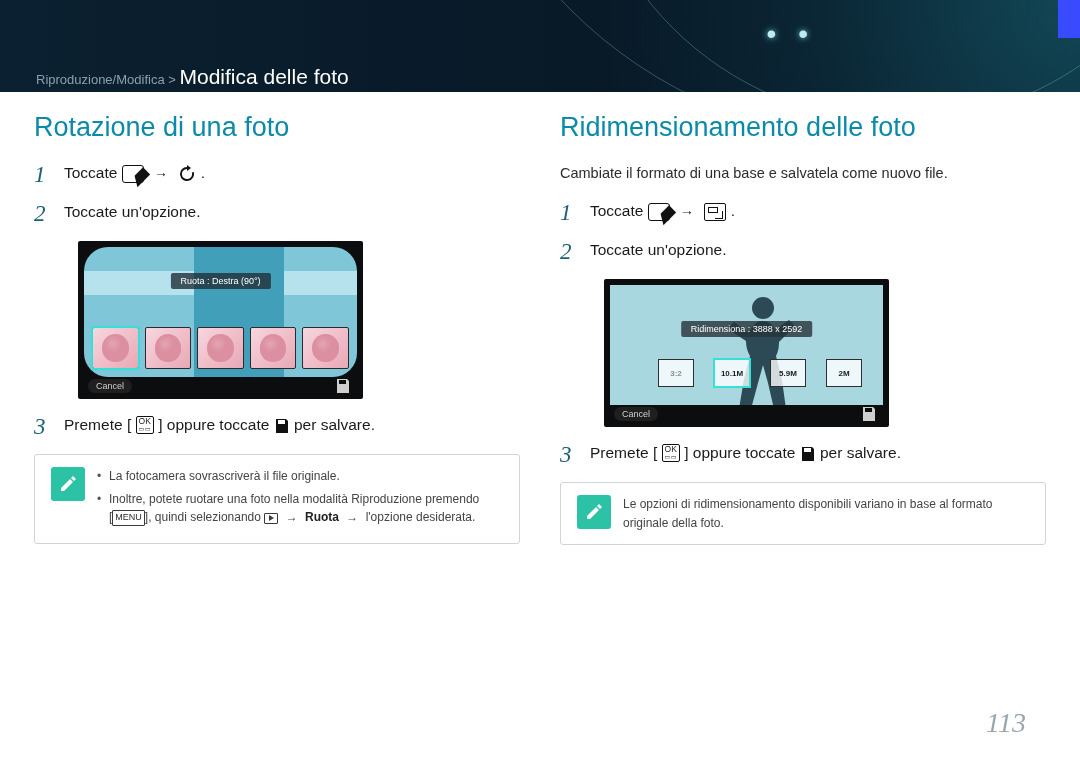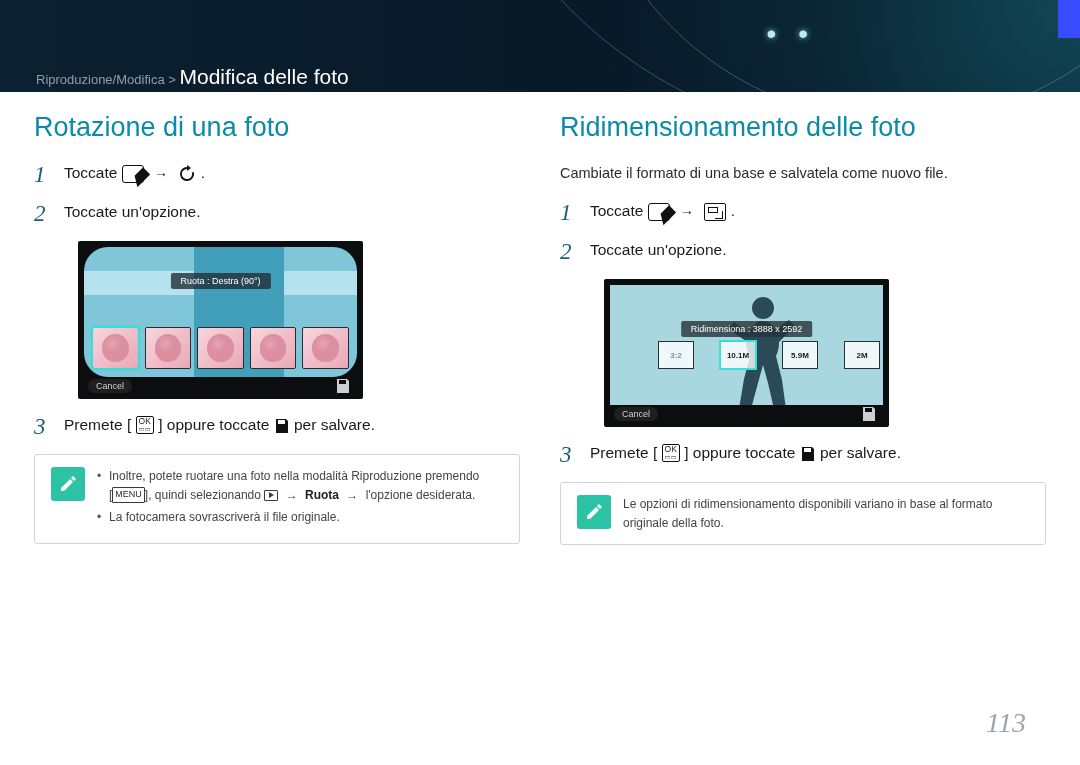--- a/index.html
+++ b/index.html
@@ -69,21 +69,21 @@
   .thumb::after{content:"";position:absolute;left:20%;top:15%;width:60%;height:70%;border-radius:50% 50% 48% 48%;background:radial-gradient(circle at 40% 35%, #fff3, transparent 35%), #dc8fa0;}
   .bar { display:flex; justify-content:space-between; align-items:flex-end; padding:2px 4px 0 4px; }
   .pill { background:#1f1f1f; color:#cfcfcf; font-size:9px; padding:2px 8px; border-radius:9px; }
   .save-slot { width:18px; height:14px; color:#cfcfcf; }
 
   
   .shot-inner2 { background:#a9d7df; position:relative; height:120px; overflow:hidden; }
   .silhouette { position:absolute; left:42%; top:6px; width:80px; height:118px; }
   .silhouette svg{display:block;}
   .label-chip2 { position:absolute; top:36px; left:50%; transform:translateX(-50%); background:#263238cc; color:#fff; font-size:9px; padding:3px 10px; border-radius:2px; }
-  .sizebar { position:absolute; left:48px; bottom:36px; display:flex; gap:26px; }
+  .sizebar { position:absolute; left:48px; bottom:18px; display:flex; gap:20px; }
   .sizebtn { width:36px; height:28px; border:1.4px solid #2e2e2e; background:#ffffffcc; font-size:8px; font-weight:700; display:flex; align-items:center; justify-content:center; color:#1a1a1a; }
   .sizebtn.sel { outline:2px solid #35e0d8; outline-offset:-1px; }
   .sizebtn.dim { color:#859097; }
 
   
   .notebox { border:1px solid #d0d4d7; border-radius:3px; display:flex; gap:12px; padding:12px 16px; margin-top:6px; background:#fff; }
   .note-icon { width:34px; height:34px; background:#2bc2a6; border-radius:3px; display:flex; align-items:center; justify-content:center; flex:none; }
   .note-icon svg{display:block;}
   .note-body { font-size:12px; color:#444; line-height:1.55; }
   .note-body ul { list-style:none; }
@@ -175,30 +175,30 @@
       </div>
 
       <div class="notebox">
         <div class="note-icon">
           <svg width="20" height="20" viewBox="0 0 20 20">
               <path fill="#fff" d="M3 14l9-9 3 3-9 9H3v-3zm10-10l2-2 3 3-2 2-3-3z"></path>
             </svg>
         </div>
         <div class="note-body">
           <ul>
+            <li>La fotocamera sovrascriverà il file originale.</li>
             <li>
               <span>Inoltre, potete ruotare una foto nella modalità Riproduzione premendo</span><br>
               <span>[</span><span class="ic-menu">MENU</span><span>], quindi selezionando</span>
               <span class="ic-play"></span>
               <span class="arrow-sm">→</span>
               <b>Ruota</b>
               <span class="arrow-sm">→</span>
               <span>l'opzione desiderata.</span>
             </li>
-            <li>La fotocamera sovrascriverà il file originale.</li>
           </ul>
         </div>
       </div>
     </div>
 
     <div class="col">
       <h2 class="section-title">Ridimensionamento delle foto</h2>
       <p class="subtext">Cambiate il formato di una base e salvatela come nuovo file.</p>
 
       <div class="step">

